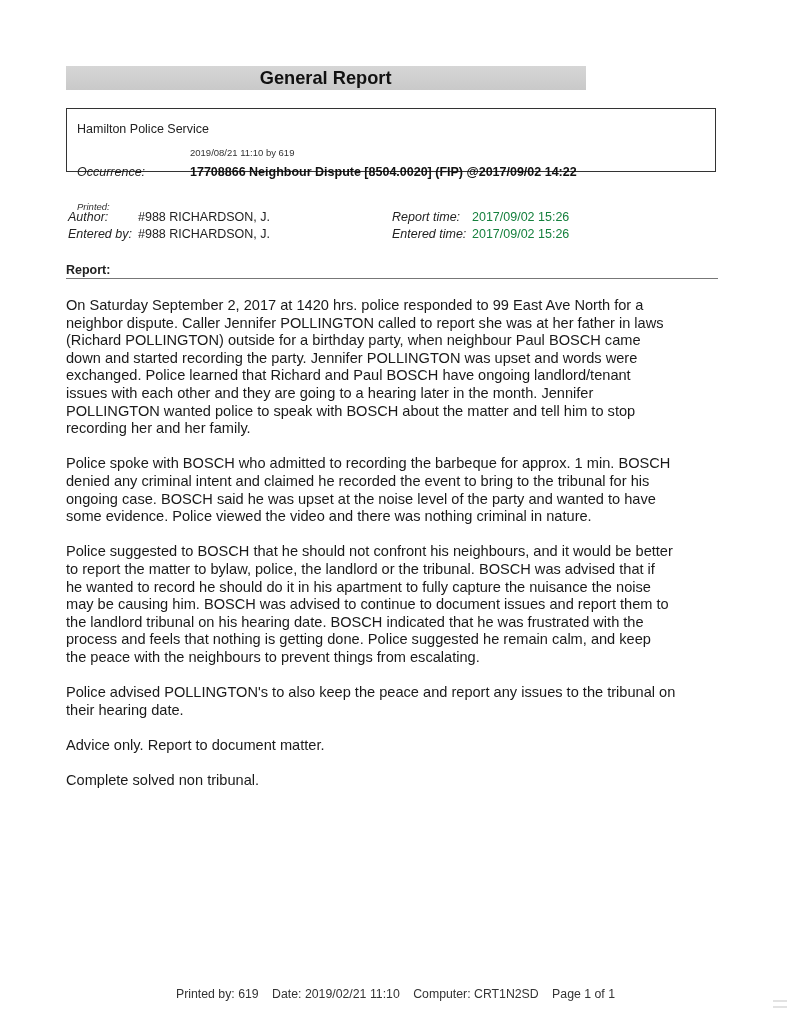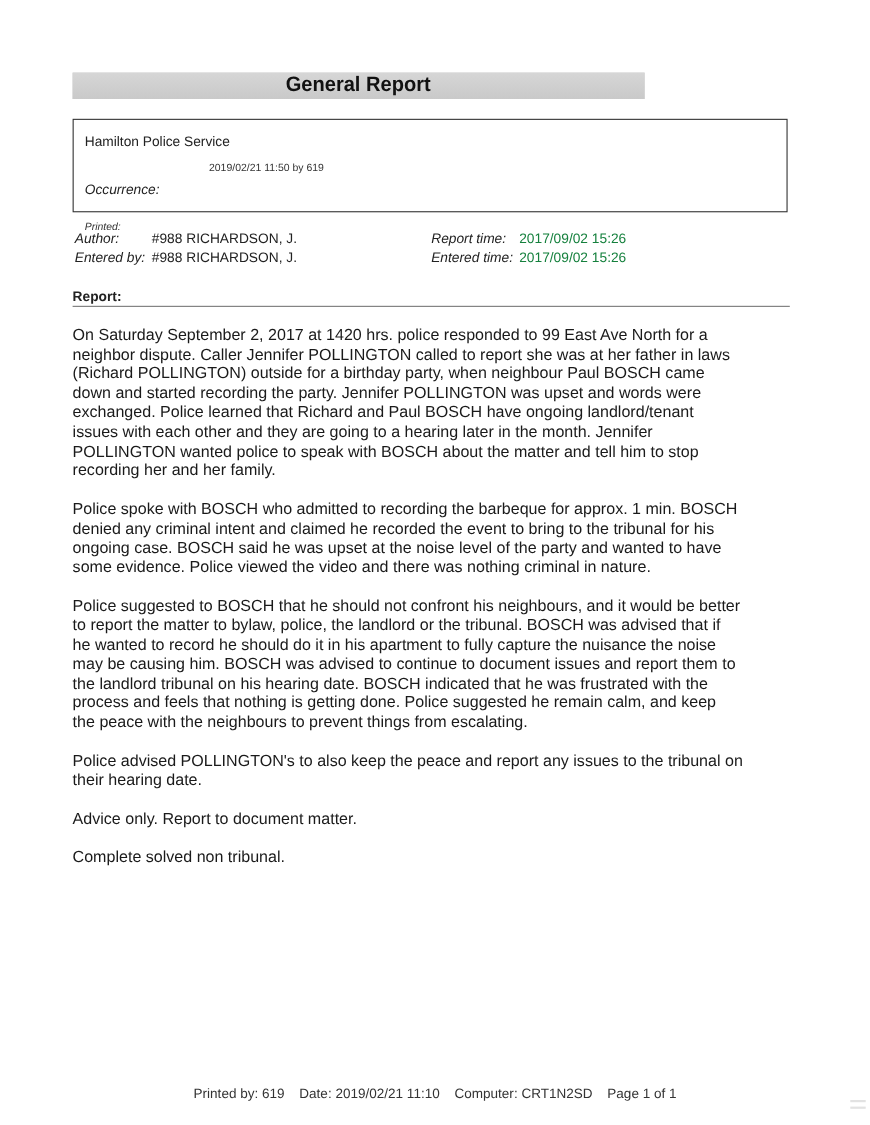--- a/index.html
+++ b/index.html
@@ -31,21 +31,21 @@
       line-height: 24px;
       color: #111;
       display: inline-block;
       transform: scaleX(0.96);
     }
     .info-box {
       position: absolute;
       left: 66px;
       top: 108px;
       width: 650px;
-      height: 85px;
+      height: 64px;
       border: 1.5px solid #333;
       box-sizing: border-box;
     }
     .info-box .org {
       position: absolute;
       left: 10px;
       top: 13px;
       font-size: 12.5px;
       color: #222;
     }
@@ -142,22 +142,23 @@
 </head>
 <body>
 
 <div class="title-bar">
   <span class="title">General Report</span>
 </div>
 
 <div class="info-box">
   <div class="org">Hamilton Police Service</div>
   <div class="printed-label">Printed:</div>
-  <div class="printed-value">2019/02/21 11:50 by 619</div>
+  <div class="printed-value">2019/08/21 11:10 by 619</div>
   <div class="occ-label">Occurrence:</div>
+  <div class="occ-value">17708866 Neighbour Dispute [8504.0020] (FIP) @2017/09/02 14:22</div>
 </div>
 
 <div class="meta meta-left" style="top:210px;">
   <span class="lbl">Author:</span>
 </div>
 <div class="meta-val-left" style="top:210px;">#988 RICHARDSON, J.</div>
 
 <div class="meta meta-left" style="top:227px;">
   <span class="lbl">Entered by:</span>
 </div>

